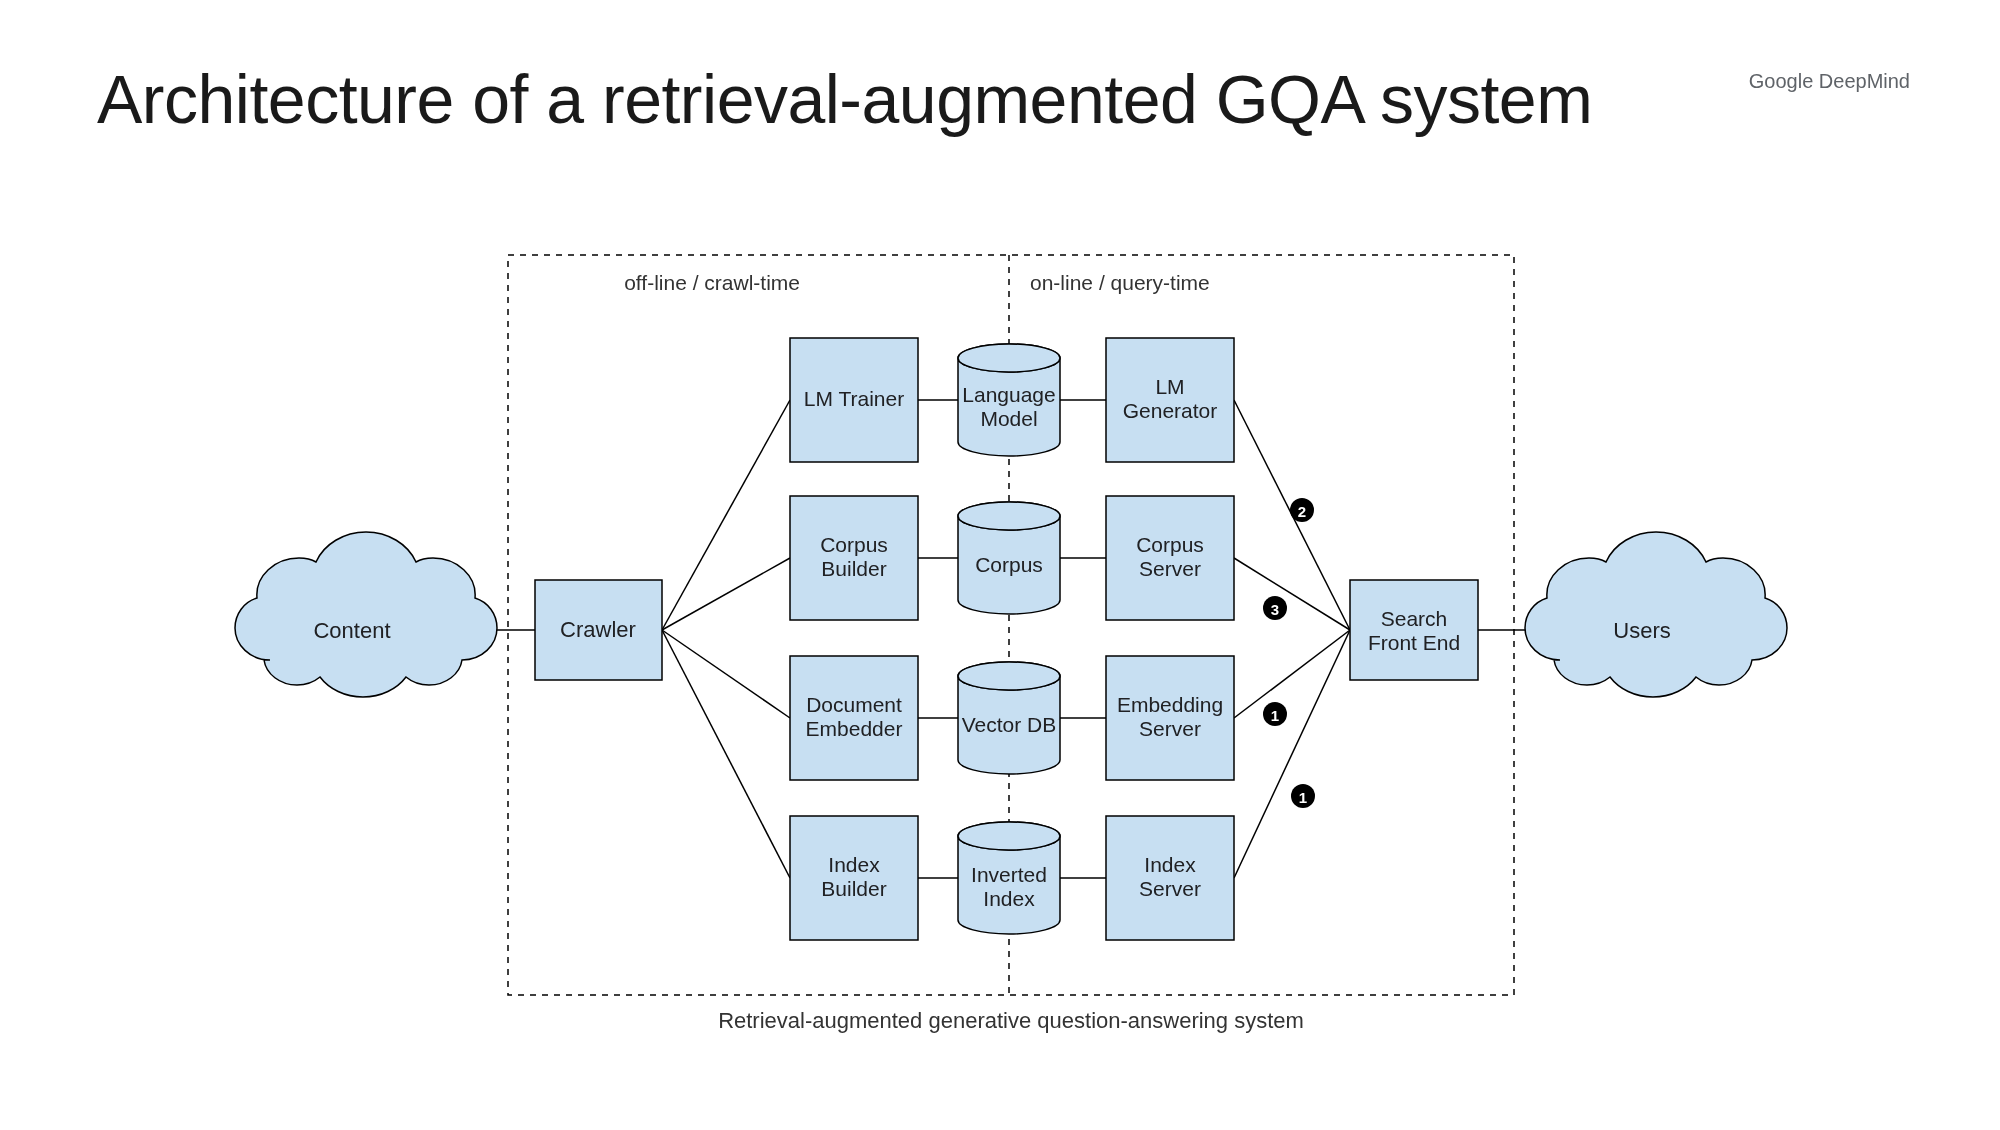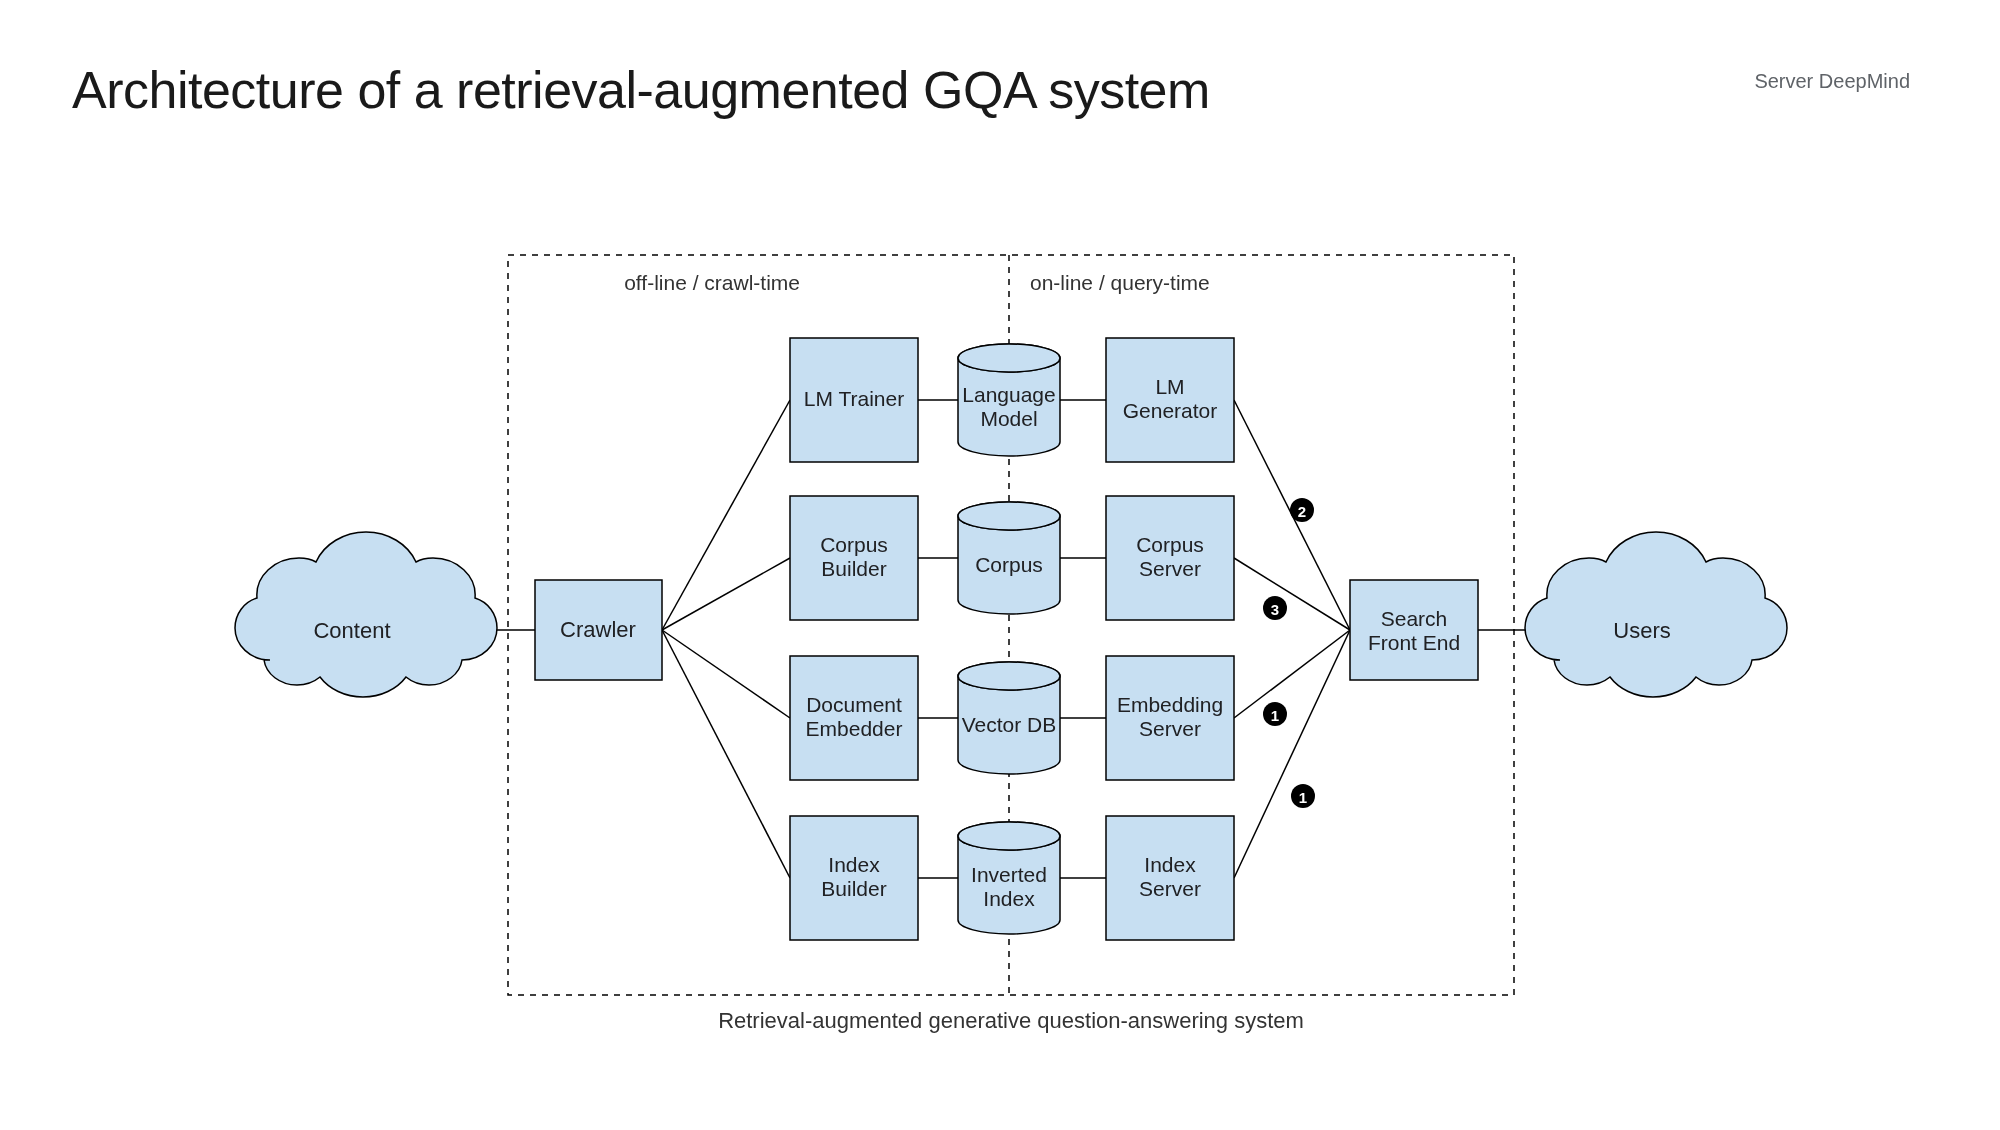--- a/index.html
+++ b/index.html
@@ -8,23 +8,23 @@
     width: 2000px;
     height: 1130px;
     background: #ffffff;
     font-family: Arial, Helvetica, sans-serif;
     color: #202124;
     position: relative;
     overflow: hidden;
   }
   .title {
     position: absolute;
-    left: 72px;
+    left: 97px;
     top: 60px;
-    font-size: 52px;
+    font-size: 68px;
     font-weight: 400;
     letter-spacing: -0.5px;
     color: #1a1a1a;
   }
   .brand {
     position: absolute;
     right: 90px;
     top: 70px;
     font-size: 20px;
     color: #5f6368;
@@ -44,21 +44,21 @@
   .label-sm { font-size: 21px; fill: #202124; text-anchor: middle; }
   .caption { font-size: 22px; fill: #333; text-anchor: middle; }
   .zonelabel { font-size: 21px; fill: #333; }
   .bullet { fill: #000; }
   .bullet-t { fill: #fff; font-size: 15px; font-weight: 700; text-anchor: middle; dominant-baseline: central; }
 </style>
 </head>
 <body>
 
 <div class="title">Architecture of a retrieval-augmented GQA system</div>
-<div class="brand">Server DeepMind</div>
+<div class="brand">Google DeepMind</div>
 
 <svg width="2000" height="1130" viewBox="0 0 2000 1130">
 
   <rect class="dashbox" x="508" y="255" width="1006" height="740"></rect>
 
   <line class="dashline" x1="1009" y1="255" x2="1009" y2="995"></line>
 
   <text class="zonelabel" x="800" y="290" text-anchor="end">off-line / crawl-time</text>
   <text class="zonelabel" x="1030" y="290" text-anchor="start">on-line / query-time</text>
 

